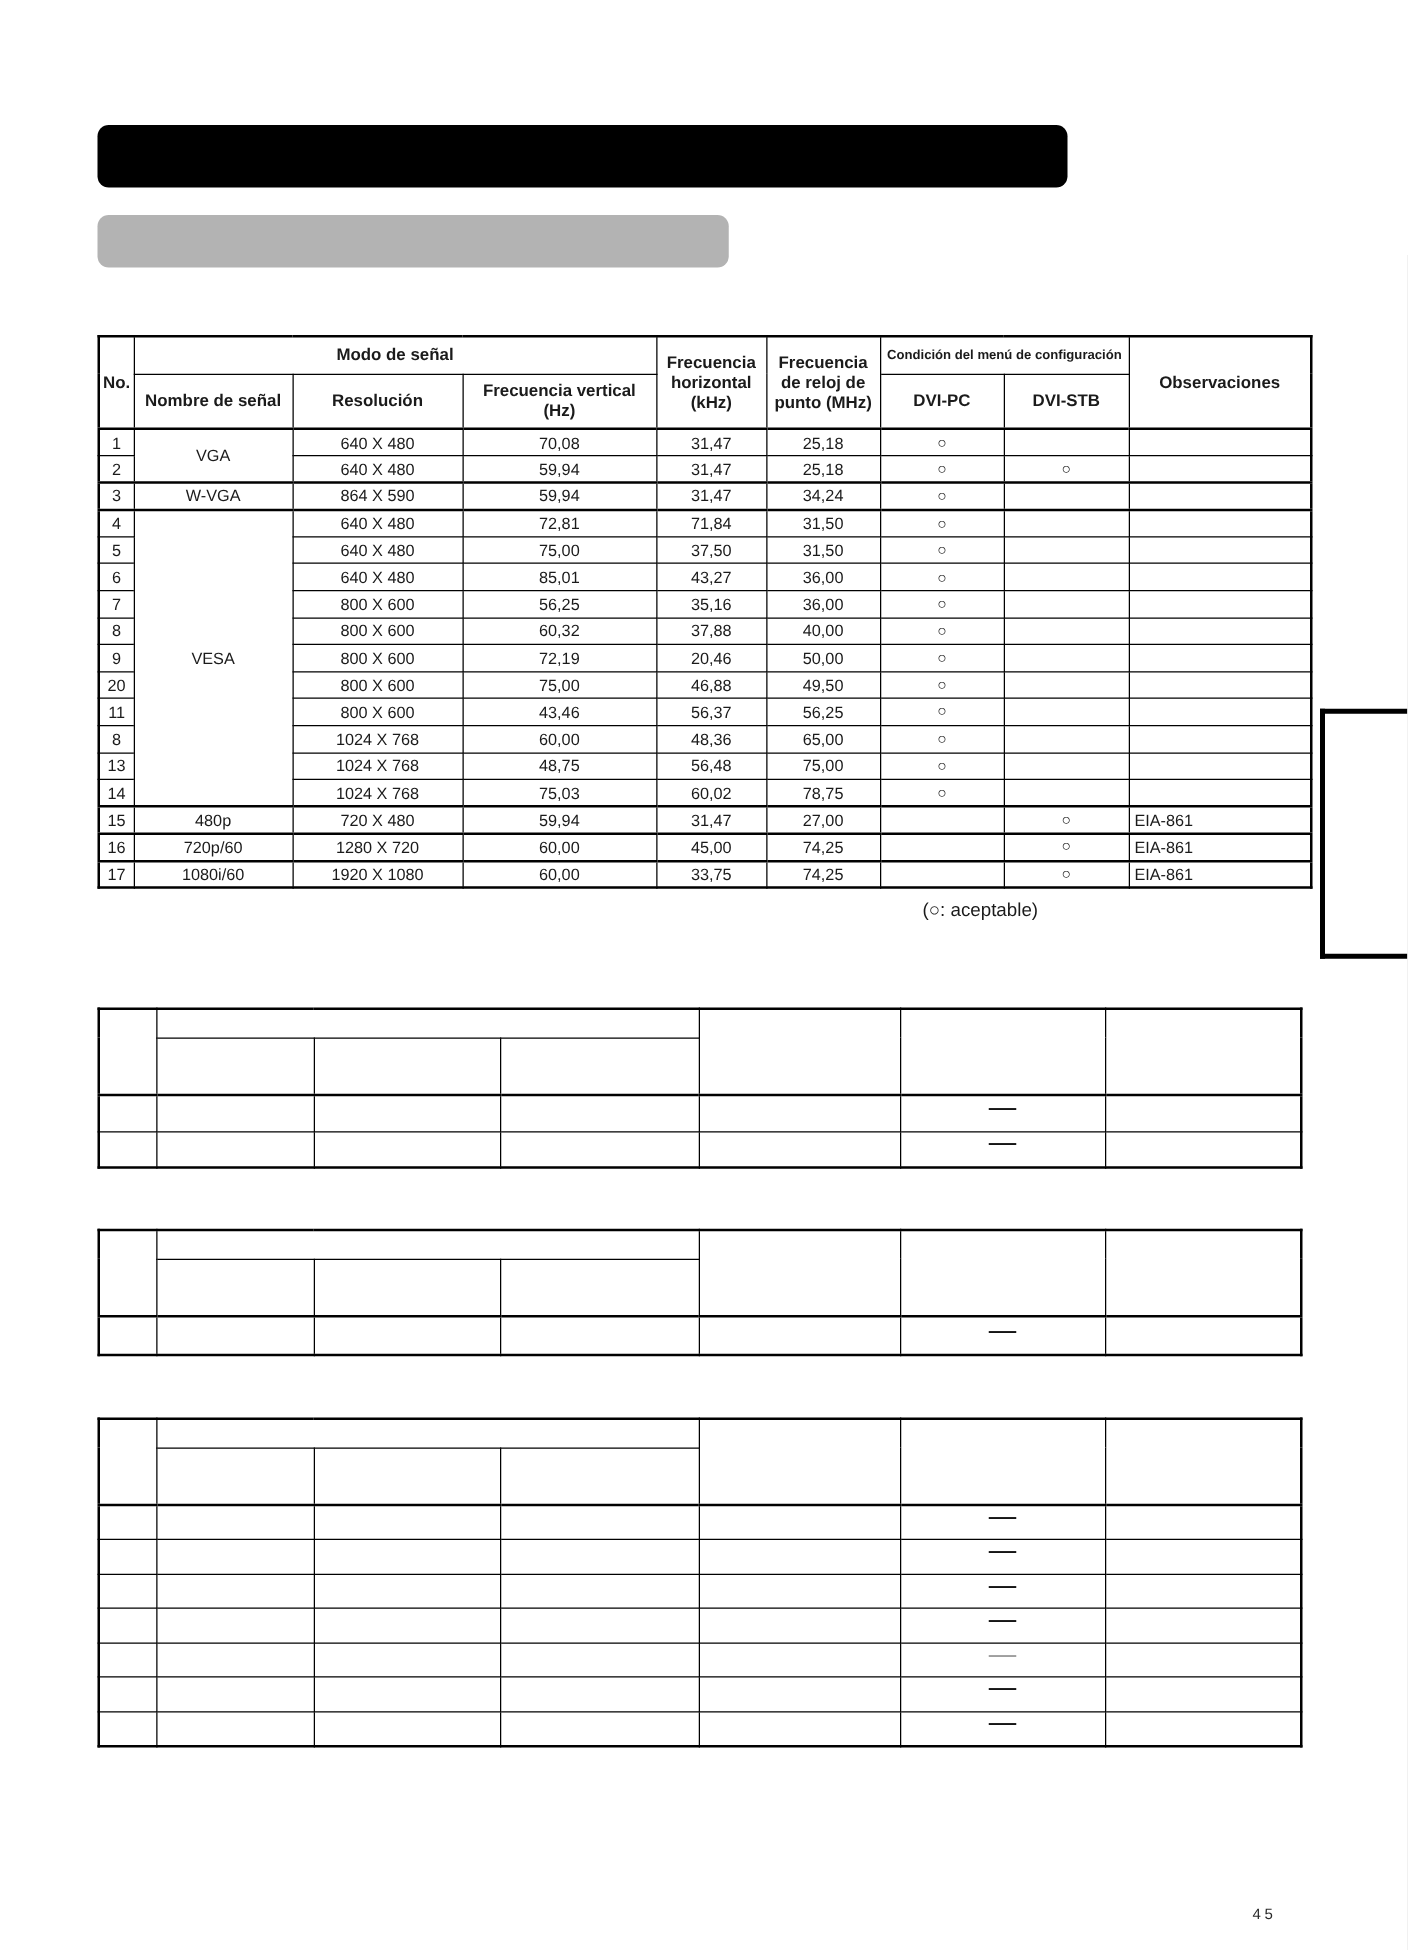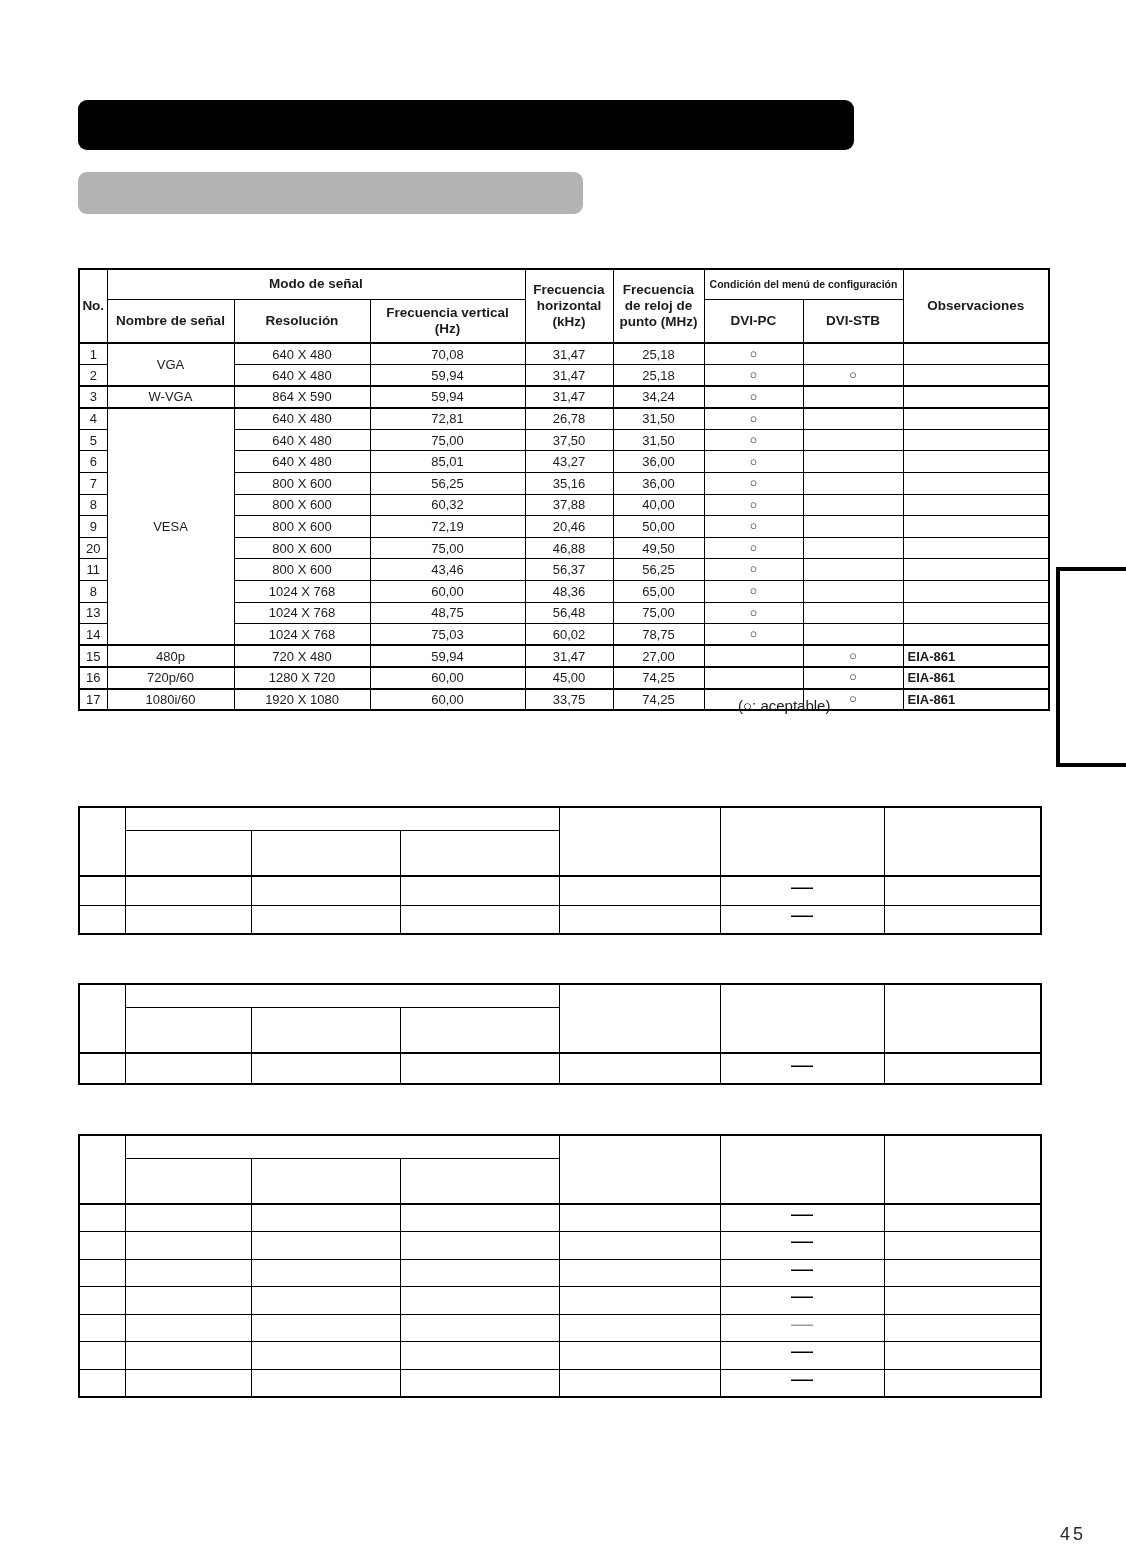--- a/index.html
+++ b/index.html
@@ -39,24 +39,24 @@
     border-bottom:2.5px solid #000;
   }
   .main-table thead tr.h1{height:30px;}
   .main-table thead tr.h2{height:44px;}
   .main-table thead th.gh{border-bottom:1.2px solid #000;}
   .main-table thead th.cond{font-size:10.5px;font-weight:bold;}
   .main-table tbody tr{height:21.6px;}
   .main-table tbody td{font-size:13px;line-height:1;}
   .main-table tbody tr.grp td{border-top:2.5px solid #000;}
   .main-table td.sym{font-size:12.5px;}
-  .main-table td.obs{text-align:left;padding-left:4px;font-weight:bold;}
+  .main-table td.obs{text-align:left;padding-left:4px;}
 
   .note{
-    position:absolute;left:738px;top:697px;
+    position:absolute;left:738px;top:720px;
     font-size:15px;color:#1b1b1b;
   }
 
   
   .empty-table{
     position:absolute;left:78px;width:962px;
     border:2.5px solid #000;
   }
   .t2{top:806px;} .t3{top:983px;} .t4{top:1134px;}
   .empty-table th,.empty-table td{
@@ -76,22 +76,22 @@
   .dash.muted{color:#9a9a9a;}
 
   
   .side-tab{
     position:absolute;left:1056px;top:567px;width:70px;height:200px;
     background:#fff;border:4px solid #000;border-right:none;
     box-sizing:border-box;
   }
 
   .page-num{
-    position:absolute;left:1060px;top:1524px;
-    font-size:18px;letter-spacing:3px;color:#2a2a2a;
+    position:absolute;left:1002px;top:1524px;
+    font-size:12px;letter-spacing:3px;color:#2a2a2a;
   }
 </style>
 </head>
 <body>
 
 <div class="page">
 
   <div class="bar-black"></div>
   <div class="bar-gray"></div>
 
@@ -155,21 +155,21 @@
         <td>34,24</td>
         <td class="sym">○</td>
         <td class="sym"></td>
         <td class="obs"></td>
       </tr>
       <tr class="grp">
         <td>4</td>
         <td rowspan="11">VESA</td>
         <td>640 X 480</td>
         <td>72,81</td>
-        <td>26,78</td>
+        <td>71,84</td>
         <td>31,50</td>
         <td class="sym">○</td>
         <td class="sym"></td>
         <td class="obs"></td>
       </tr>
       <tr>
         <td>5</td>
         <td>640 X 480</td>
         <td>75,00</td>
         <td>37,50</td>

